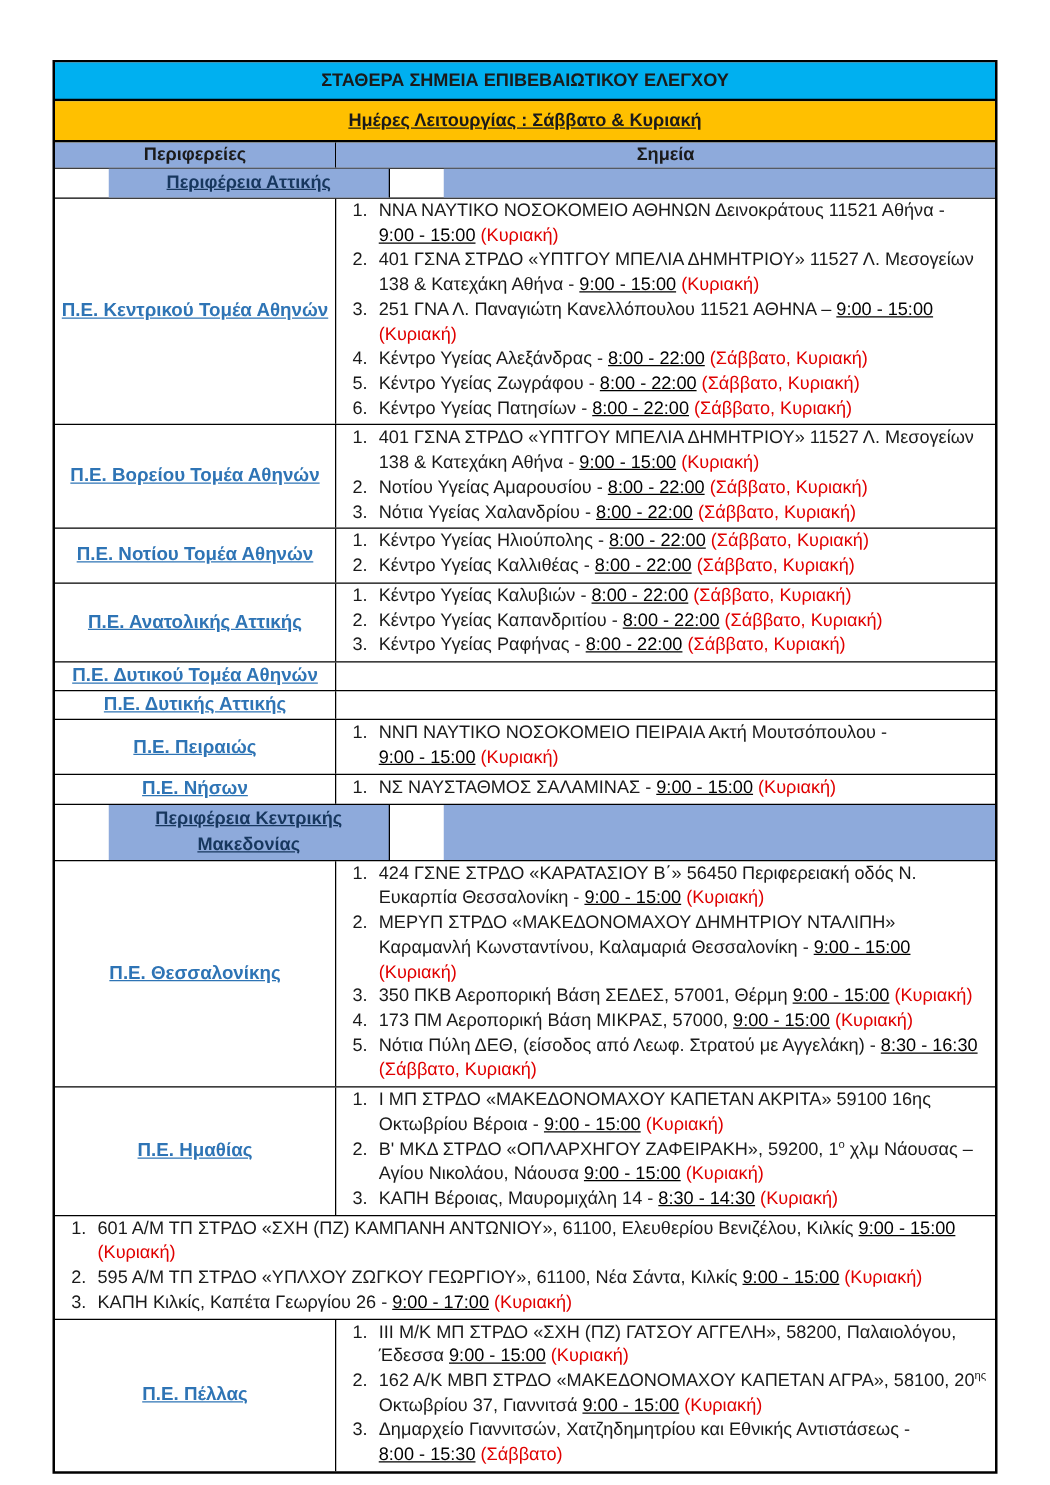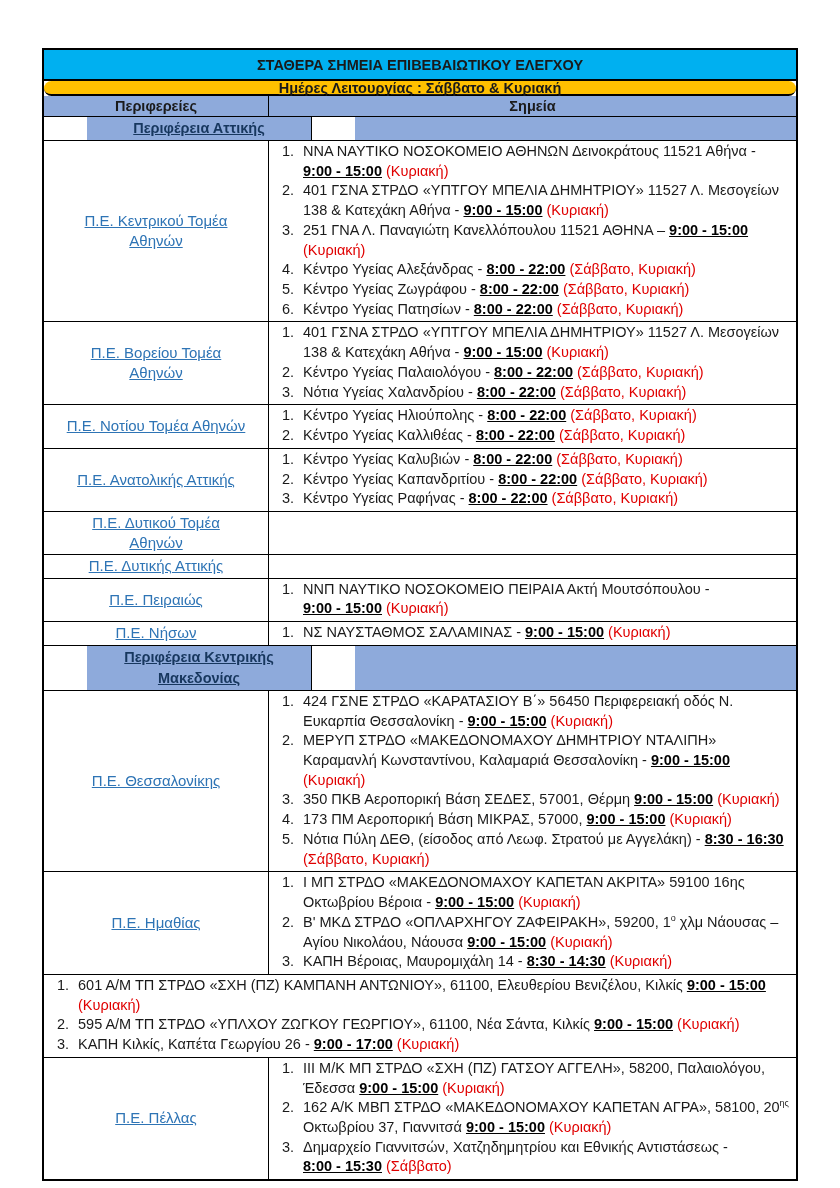--- a/index.html
+++ b/index.html
@@ -24,64 +24,64 @@
     border:2.5px solid var(--border);
     box-sizing:border-box;
     background:#fff;
   }
   .band{
     display:flex;align-items:center;justify-content:center;
     font-weight:bold;font-size:14.5px;text-align:center;
     box-sizing:border-box;
   }
   .band.title{background:var(--title-bg);height:31px;border-bottom:2px solid var(--border);}
-  .band.subtitle{background:var(--subtitle-bg);height:15px;border-bottom:2px solid var(--border);border-radius:16px;}
+  .band.subtitle{background:var(--subtitle-bg);height:33px;border-bottom:2px solid var(--border);}
   .band.subtitle .u{text-decoration:underline;}
   .row{
     display:flex;align-items:stretch;
     border-bottom:1.5px solid var(--border);
     box-sizing:border-box;
     min-height:22px;
   }
   .row:last-child{border-bottom:none;}
   .cell-left{
     flex:0 0 225px;max-width:225px;
     border-right:1.5px solid var(--border);
     display:flex;align-items:center;justify-content:center;
     text-align:center;box-sizing:border-box;
-    padding:1px 20px;
+    padding:1px 0;
   }
   .cell-right{
     flex:1 1 auto;display:flex;align-items:center;
     box-sizing:border-box;
   }
   .hdr-row .cell-left,.hdr-row .cell-right{
     background:var(--header-bg);
     font-weight:bold;font-size:14.5px;
     justify-content:center;text-align:center;
   }
   .hdr-row{min-height:21px;}
   .section-row .cell-left,.section-row .cell-right{background:var(--header-bg);margin-left:43px;}
   .section-title{
     font-weight:bold;font-size:14.5px;color:var(--section-text);
     text-decoration:underline;line-height:1.45;
   }
   .region-link{
-    color:var(--region-link);font-weight:normal;font-size:15px;
+    color:var(--region-link);font-weight:bold;font-size:15px;
     text-decoration:underline;cursor:pointer;line-height:1.35;
   }
   .points{
     width:100%;padding:1px 6px 2px 4px;box-sizing:border-box;
     font-size:14.5px;line-height:1.36;
   }
   .point{display:flex;align-items:flex-start;}
   .point .num{flex:0 0 30px;max-width:30px;padding-left:9px;box-sizing:border-box;}
   .point .ptext{flex:1 1 auto;}
   .seg-p{color:var(--ink);}
-  .seg-time{color:#000;font-weight:bold;text-decoration:underline;white-space:nowrap;}
+  .seg-time{color:#000;font-weight:normal;text-decoration:underline;white-space:nowrap;}
   .seg-day{color:var(--day-red);}
   sup.seg-sup{font-size:9px;line-height:0;}
 </style>
 </head>
 <body>
 
 <div class="tbl">
   <div class="band title">ΣΤΑΘΕΡΑ ΣΗΜΕΙΑ ΕΠΙΒΕΒΑΙΩΤΙΚΟΥ ΕΛΕΓΧΟΥ</div>
   <div class="band subtitle">
     <span class="u">Ημέρες Λειτουργίας : Σάββατο &amp; Κυριακή</span>
@@ -135,21 +135,21 @@
       <span class="region-link">Π.Ε. Βορείου Τομέα Αθηνών</span>
     </div>
     <div class="cell-right">
       <div class="points">
             <div class="point">
     <span class="num">1.</span>
     <span class="ptext"><span class="seg-p">401 ΓΣΝΑ ΣΤΡΔΟ «ΥΠΤΓΟΥ ΜΠΕΛΙΑ ΔΗΜΗΤΡΙΟΥ» 11527 Λ. Μεσογείων 138 &amp; Κατεχάκη Αθήνα - </span><span class="seg-time">9:00 - 15:00</span><span class="seg-day"> (Κυριακή)</span></span>
   </div>
             <div class="point">
     <span class="num">2.</span>
-    <span class="ptext"><span class="seg-p">Κέντρο Υγείας Παλαιολόγου - </span><span class="seg-time">8:00 - 22:00</span><span class="seg-day"> (Σάββατο, Κυριακή)</span></span>
+    <span class="ptext"><span class="seg-p">Νοτίου Υγείας Αμαρουσίου - </span><span class="seg-time">8:00 - 22:00</span><span class="seg-day"> (Σάββατο, Κυριακή)</span></span>
   </div>
             <div class="point">
     <span class="num">3.</span>
     <span class="ptext"><span class="seg-p">Νότια Υγείας Χαλανδρίου - </span><span class="seg-time">8:00 - 22:00</span><span class="seg-day"> (Σάββατο, Κυριακή)</span></span>
   </div>
           </div>
     </div>
   </div>
       <div class="row">
     <div class="cell-left">

